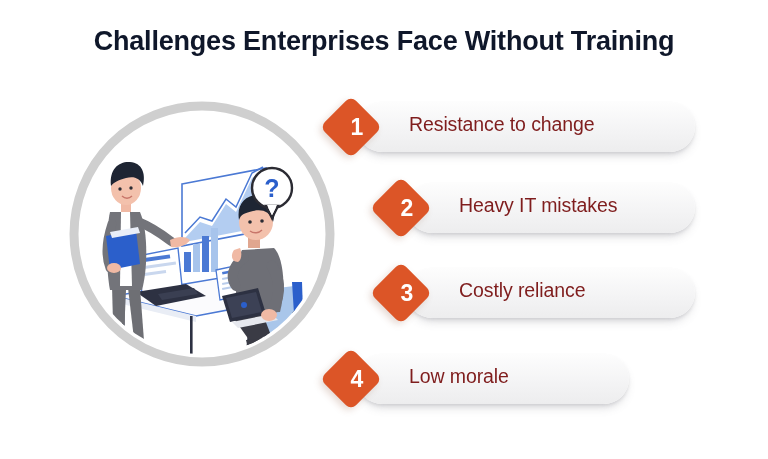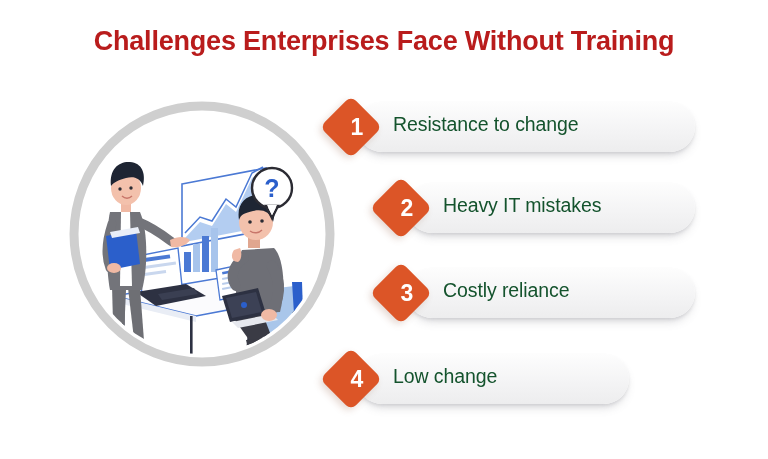--- a/index.html
+++ b/index.html
@@ -21,21 +21,21 @@
   
   #title {
     position: absolute;
     left: 0;
     top: 26px;
     width: 768px;
     text-align: center;
     font-size: 27px;
     font-weight: bold;
     letter-spacing: -0.2px;
-    color: #b91c1c;
+    color: #0f172a;
     font-family: "Liberation Sans", sans-serif;
   }
 
   
   #illo {
     position: absolute;
     left: 66px;
     top: 100px;
     width: 272px;
     height: 272px;
@@ -59,26 +59,26 @@
     left: 28px;
     top: 3px;
     height: 50px;
     border-radius: 25px;
     background: linear-gradient(180deg, #fdfdfd 0%, #f4f4f5 55%, #ededee 100%);
     box-shadow: 0 6px 10px -3px rgba(120,120,130,0.30),
                 0 2px 3px rgba(120,120,130,0.14);
   }
   .pill-label {
     position: absolute;
-    left: 64px;
+    left: 80px;
     top: 0;
     height: 50px;
     line-height: 50px;
     font-size: 19.5px;
-    color: #14532d;
+    color: #7f1d1d;
     white-space: nowrap;
     letter-spacing: -0.1px;
   }
   .diamond {
     position: absolute;
     left: 0;
     top: 0;
     width: 44px;
     height: 44px;
     margin-top: 6px;
@@ -253,17 +253,17 @@
       <div class="pill" style="width:288px;"></div>
       <div class="diamond"></div>
       <div class="dnum">3</div>
       <div class="pill-label">Costly reliance</div>
     </div>
 
     <div class="row" style="left:329px; top:351px;">
       <div class="pill" style="width:272px;"></div>
       <div class="diamond"></div>
       <div class="dnum">4</div>
-      <div class="pill-label">Low change</div>
+      <div class="pill-label">Low morale</div>
     </div>
 
   </div>
 </div>
 
 </body></html>

